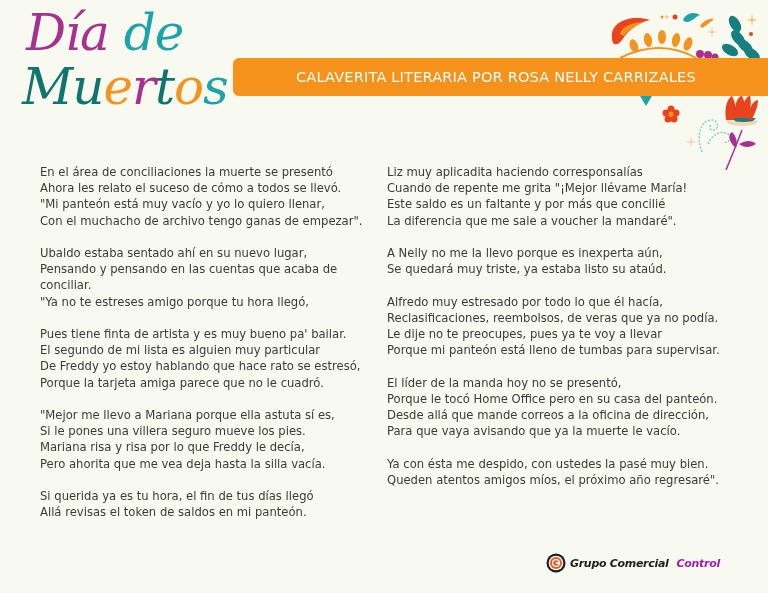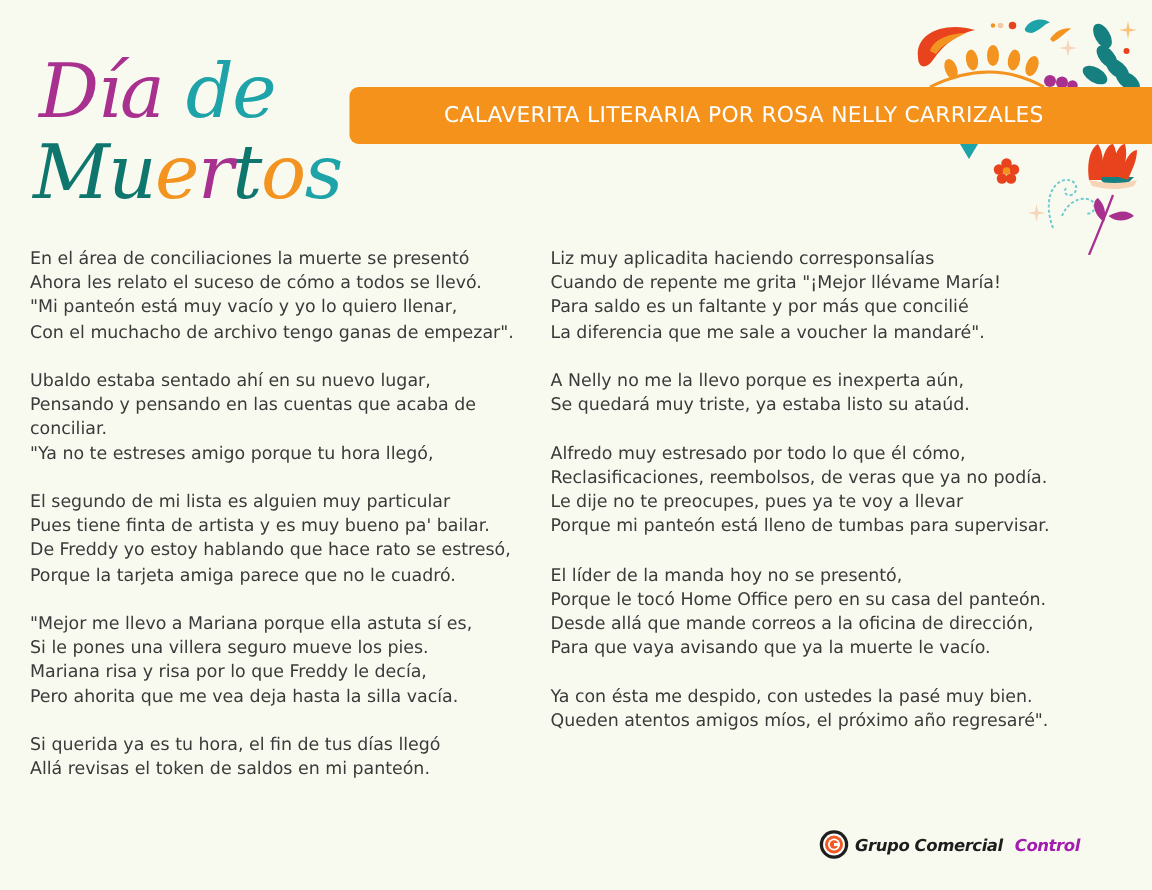--- a/index.html
+++ b/index.html
@@ -16,21 +16,20 @@
     color: #3a3a3a;
   }
   .title {
     position: absolute;
     left: 22px;
     top: 8px;
     font-family: "DejaVu Serif", serif;
     font-style: italic;
     line-height: 1;
     white-space: nowrap;
-    margin-top: 28px;
   }
   .title .line {
     display: block;
     font-size: 50px;
     letter-spacing: -1px;
   }
   .title .line1 { margin-left: 4px; }
   .title .line2 { margin-top: 4px; }
   .c-purple { color: #a8318f; }
   .c-orange { color: #f39320; }
@@ -71,20 +70,21 @@
     width: 128px;
     height: 74px;
     z-index: 3;
   }
 
   .column {
     position: absolute;
     top: 164px;
     font-size: 11.6px;
     line-height: 16.2px;
+    margin-left: 20px;
   }
   .col-left { left: 20px; width: 335px; }
   .col-right { left: 367px; width: 340px; }
   .stanza {
     margin: 0 0 16.2px 0;
   }
   .stanza .verse {
     display: block;
     white-space: nowrap;
   }
@@ -193,50 +193,50 @@
     <span class="verse">Ahora les relato el suceso de cómo a todos se llevó.</span>
     <span class="verse">"Mi panteón está muy vacío y yo lo quiero llenar,</span>
     <span class="verse">Con el muchacho de archivo tengo ganas de empezar".</span>
   </div>
   <div class="stanza">
     <span class="verse">Ubaldo estaba sentado ahí en su nuevo lugar,</span>
     <span class="verse wrap">Pensando y pensando en las cuentas que acaba de conciliar.</span>
     <span class="verse">"Ya no te estreses amigo porque tu hora llegó,</span>
   </div>
   <div class="stanza">
+    <span class="verse">Pues tiene finta de artista y es muy bueno pa' bailar.</span>
     <span class="verse">El segundo de mi lista es alguien muy particular</span>
-    <span class="verse">Pues tiene finta de artista y es muy bueno pa' bailar.</span>
     <span class="verse">De Freddy yo estoy hablando que hace rato se estresó,</span>
     <span class="verse">Porque la tarjeta amiga parece que no le cuadró.</span>
   </div>
   <div class="stanza">
     <span class="verse">"Mejor me llevo a Mariana porque ella astuta sí es,</span>
     <span class="verse">Si le pones una villera seguro mueve los pies.</span>
     <span class="verse">Mariana risa y risa por lo que Freddy le decía,</span>
     <span class="verse">Pero ahorita que me vea deja hasta la silla vacía.</span>
   </div>
   <div class="stanza">
     <span class="verse">Si querida ya es tu hora, el fin de tus días llegó</span>
     <span class="verse">Allá revisas el token de saldos en mi panteón.</span>
   </div>
 </div>
 
 <div class="column col-right">
   <div class="stanza">
     <span class="verse">Liz muy aplicadita haciendo corresponsalías</span>
     <span class="verse">Cuando de repente me grita "¡Mejor llévame María!</span>
-    <span class="verse">Para saldo es un faltante y por más que concilié</span>
+    <span class="verse">Este saldo es un faltante y por más que concilié</span>
     <span class="verse">La diferencia que me sale a voucher la mandaré".</span>
   </div>
   <div class="stanza">
     <span class="verse">A Nelly no me la llevo porque es inexperta aún,</span>
     <span class="verse">Se quedará muy triste, ya estaba listo su ataúd.</span>
   </div>
   <div class="stanza">
-    <span class="verse">Alfredo muy estresado por todo lo que él cómo,</span>
+    <span class="verse">Alfredo muy estresado por todo lo que él hacía,</span>
     <span class="verse">Reclasificaciones, reembolsos, de veras que ya no podía.</span>
     <span class="verse">Le dije no te preocupes, pues ya te voy a llevar</span>
     <span class="verse">Porque mi panteón está lleno de tumbas para supervisar.</span>
   </div>
   <div class="stanza">
     <span class="verse">El líder de la manda hoy no se presentó,</span>
     <span class="verse">Porque le tocó Home Office pero en su casa del panteón.</span>
     <span class="verse">Desde allá que mande correos a la oficina de dirección,</span>
     <span class="verse">Para que vaya avisando que ya la muerte le vacío.</span>
   </div>

